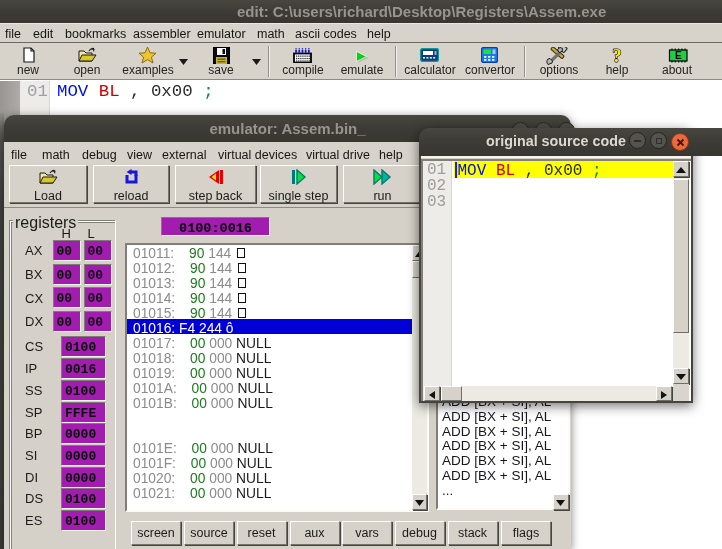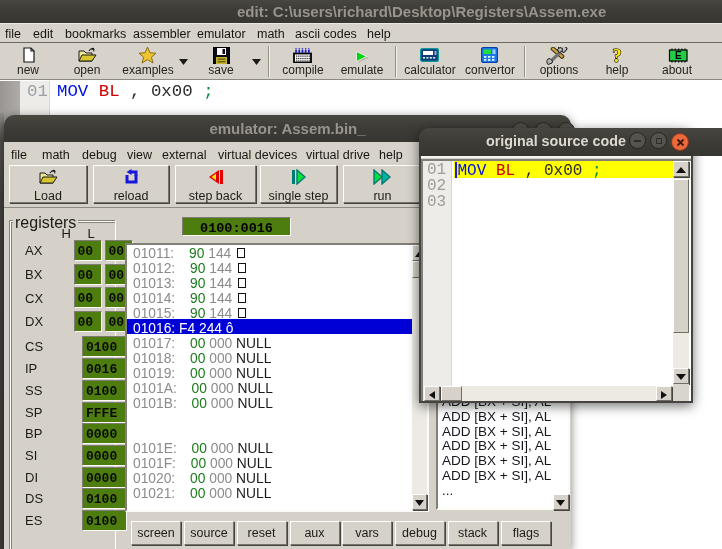--- a/index.html
+++ b/index.html
@@ -2,21 +2,21 @@
 <html><head>
 <meta charset="utf-8">
 <style>
   * { margin:0; padding:0; box-sizing:border-box; }
   html,body { width:722px; height:549px; overflow:hidden; }
   body { font-family:"Liberation Sans",sans-serif; position:relative; background:#fff; }
   .abs { position:absolute; }
   .titlebar { background:linear-gradient(#48463f,#3d3c37 45%,#373631); color:#dad6cb; font-weight:bold; font-size:14px; }
   .graybg { background:#d5d1c8; }
   .sunken { background:#fff; border-top:2px solid #827f78; border-left:2px solid #827f78; border-right:2px solid #fcfbf8; border-bottom:2px solid #fcfbf8; }
-  .sunken1 { background:#4d7c0f; border-top:1px solid #7f7c75; border-left:1px solid #7f7c75; border-right:1px solid #fbfaf7; border-bottom:1px solid #fbfaf7;margin-left:21px; }
+  .sunken1 { background:#a21caf; border-top:1px solid #7f7c75; border-left:1px solid #7f7c75; border-right:1px solid #fbfaf7; border-bottom:1px solid #fbfaf7; }
   .btn3d { background:#d6d2c9; border-top:1px solid #fffefc; border-left:1px solid #fffefc; border-right:1px solid #77746d; border-bottom:1px solid #77746d; box-shadow:1px 1px 0 #45443f; font-size:12.5px; color:#1c1b18; text-align:center; }
   .mono { font-family:"Liberation Mono",monospace; }
   .mi { position:absolute; font-size:12.5px; color:#161512; top:3px; }
   .tlabel { position:absolute; font-size:12px; color:#262420; text-align:center; }
   .memrow { position:absolute; left:6.5px; font-size:13.8px; white-space:pre; color:#8b8b8b; }
   .g { color:#1c7c1c;margin-left:11px; }
   .k { color:#1a1a1a; }
   .sbarrow { position:absolute; background:#d6d2c9; border-top:1px solid #fffefc; border-left:1px solid #fffefc; border-right:1px solid #716e68; border-bottom:1px solid #716e68; box-shadow:1px 1px 0 #45443f; }
   .sbarrow svg { display:block; margin:auto; }
   .rlabel { font-size:13px; color:#1c1b18; }

